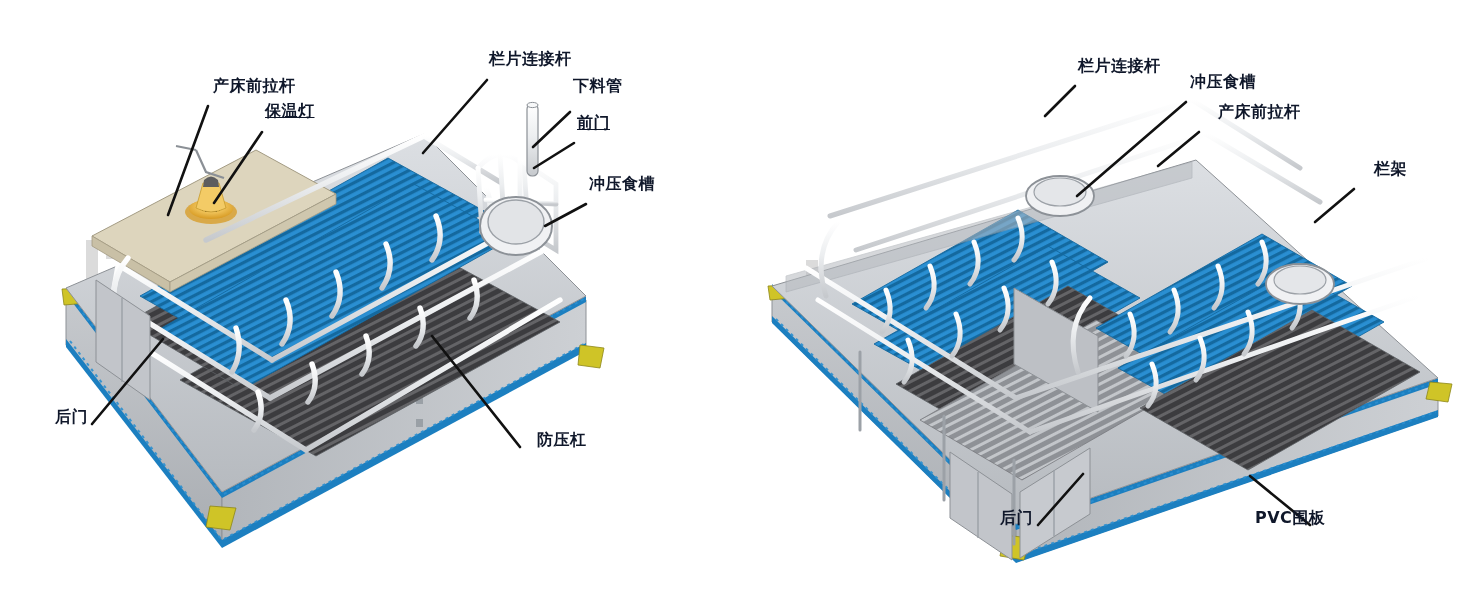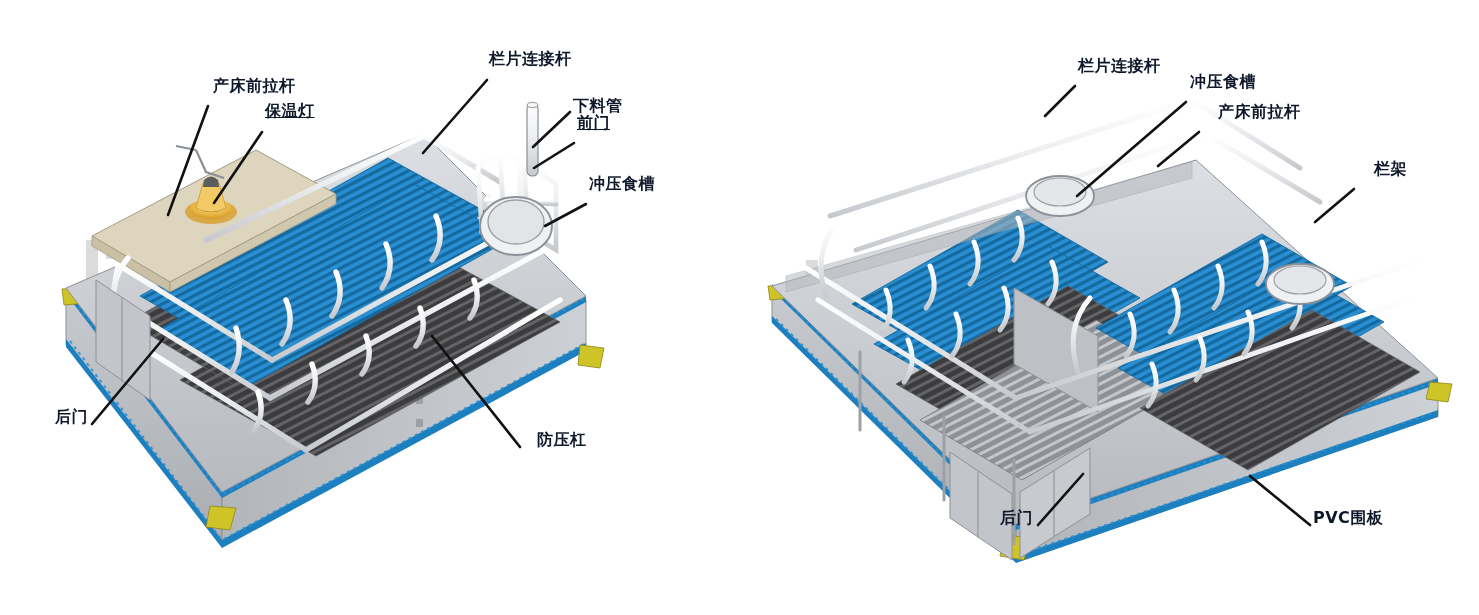--- a/index.html
+++ b/index.html
@@ -336,26 +336,26 @@
         <polyline points="1354,189 1315,222"></polyline>
         <polyline points="1038,525 1083,474"></polyline>
         <polyline points="1310,525 1250,476"></polyline>
       </g>
   </svg>
 
   <div id="labels">
       <div class="lbl" style="left: 213px; top: 76px;">产床前拉杆</div>
       <div class="lbl" style="left: 265px; top: 101px; text-decoration: underline;">保温灯</div>
       <div class="lbl" style="left: 489px; top: 49px;">栏片连接杆</div>
-      <div class="lbl" style="left: 573px; top: 96px;">下料管</div>
+      <div class="lbl" style="left: 573px; top: 76px;">下料管</div>
       <div class="lbl" style="left: 577px; top: 113px; text-decoration: underline;">前门</div>
       <div class="lbl" style="left: 589px; top: 174px;">冲压食槽</div>
       <div class="lbl" style="left: 55px; top: 407px;">后门</div>
       <div class="lbl" style="left: 524px; top: 430px; padding-left: 13px;">防压杠</div>
       <div class="lbl" style="left: 1078px; top: 56px;">栏片连接杆</div>
       <div class="lbl" style="left: 1190px; top: 72px;">冲压食槽</div>
       <div class="lbl" style="left: 1202px; top: 102px; margin-left: 16px;">产床前拉杆</div>
       <div class="lbl" style="left: 1358px; top: 159px; margin-left: 16px;">栏架</div>
       <div class="lbl" style="left: 1000px; top: 508px;">后门</div>
-      <div class="lbl" style="left: 1313px; top: 508px; text-align: right;">PVC围板</div>
+      <div class="lbl" style="left: 1255px; top: 508px; text-align: right;">PVC围板</div>
     </div>
 
 </div>
 
 </body></html>

